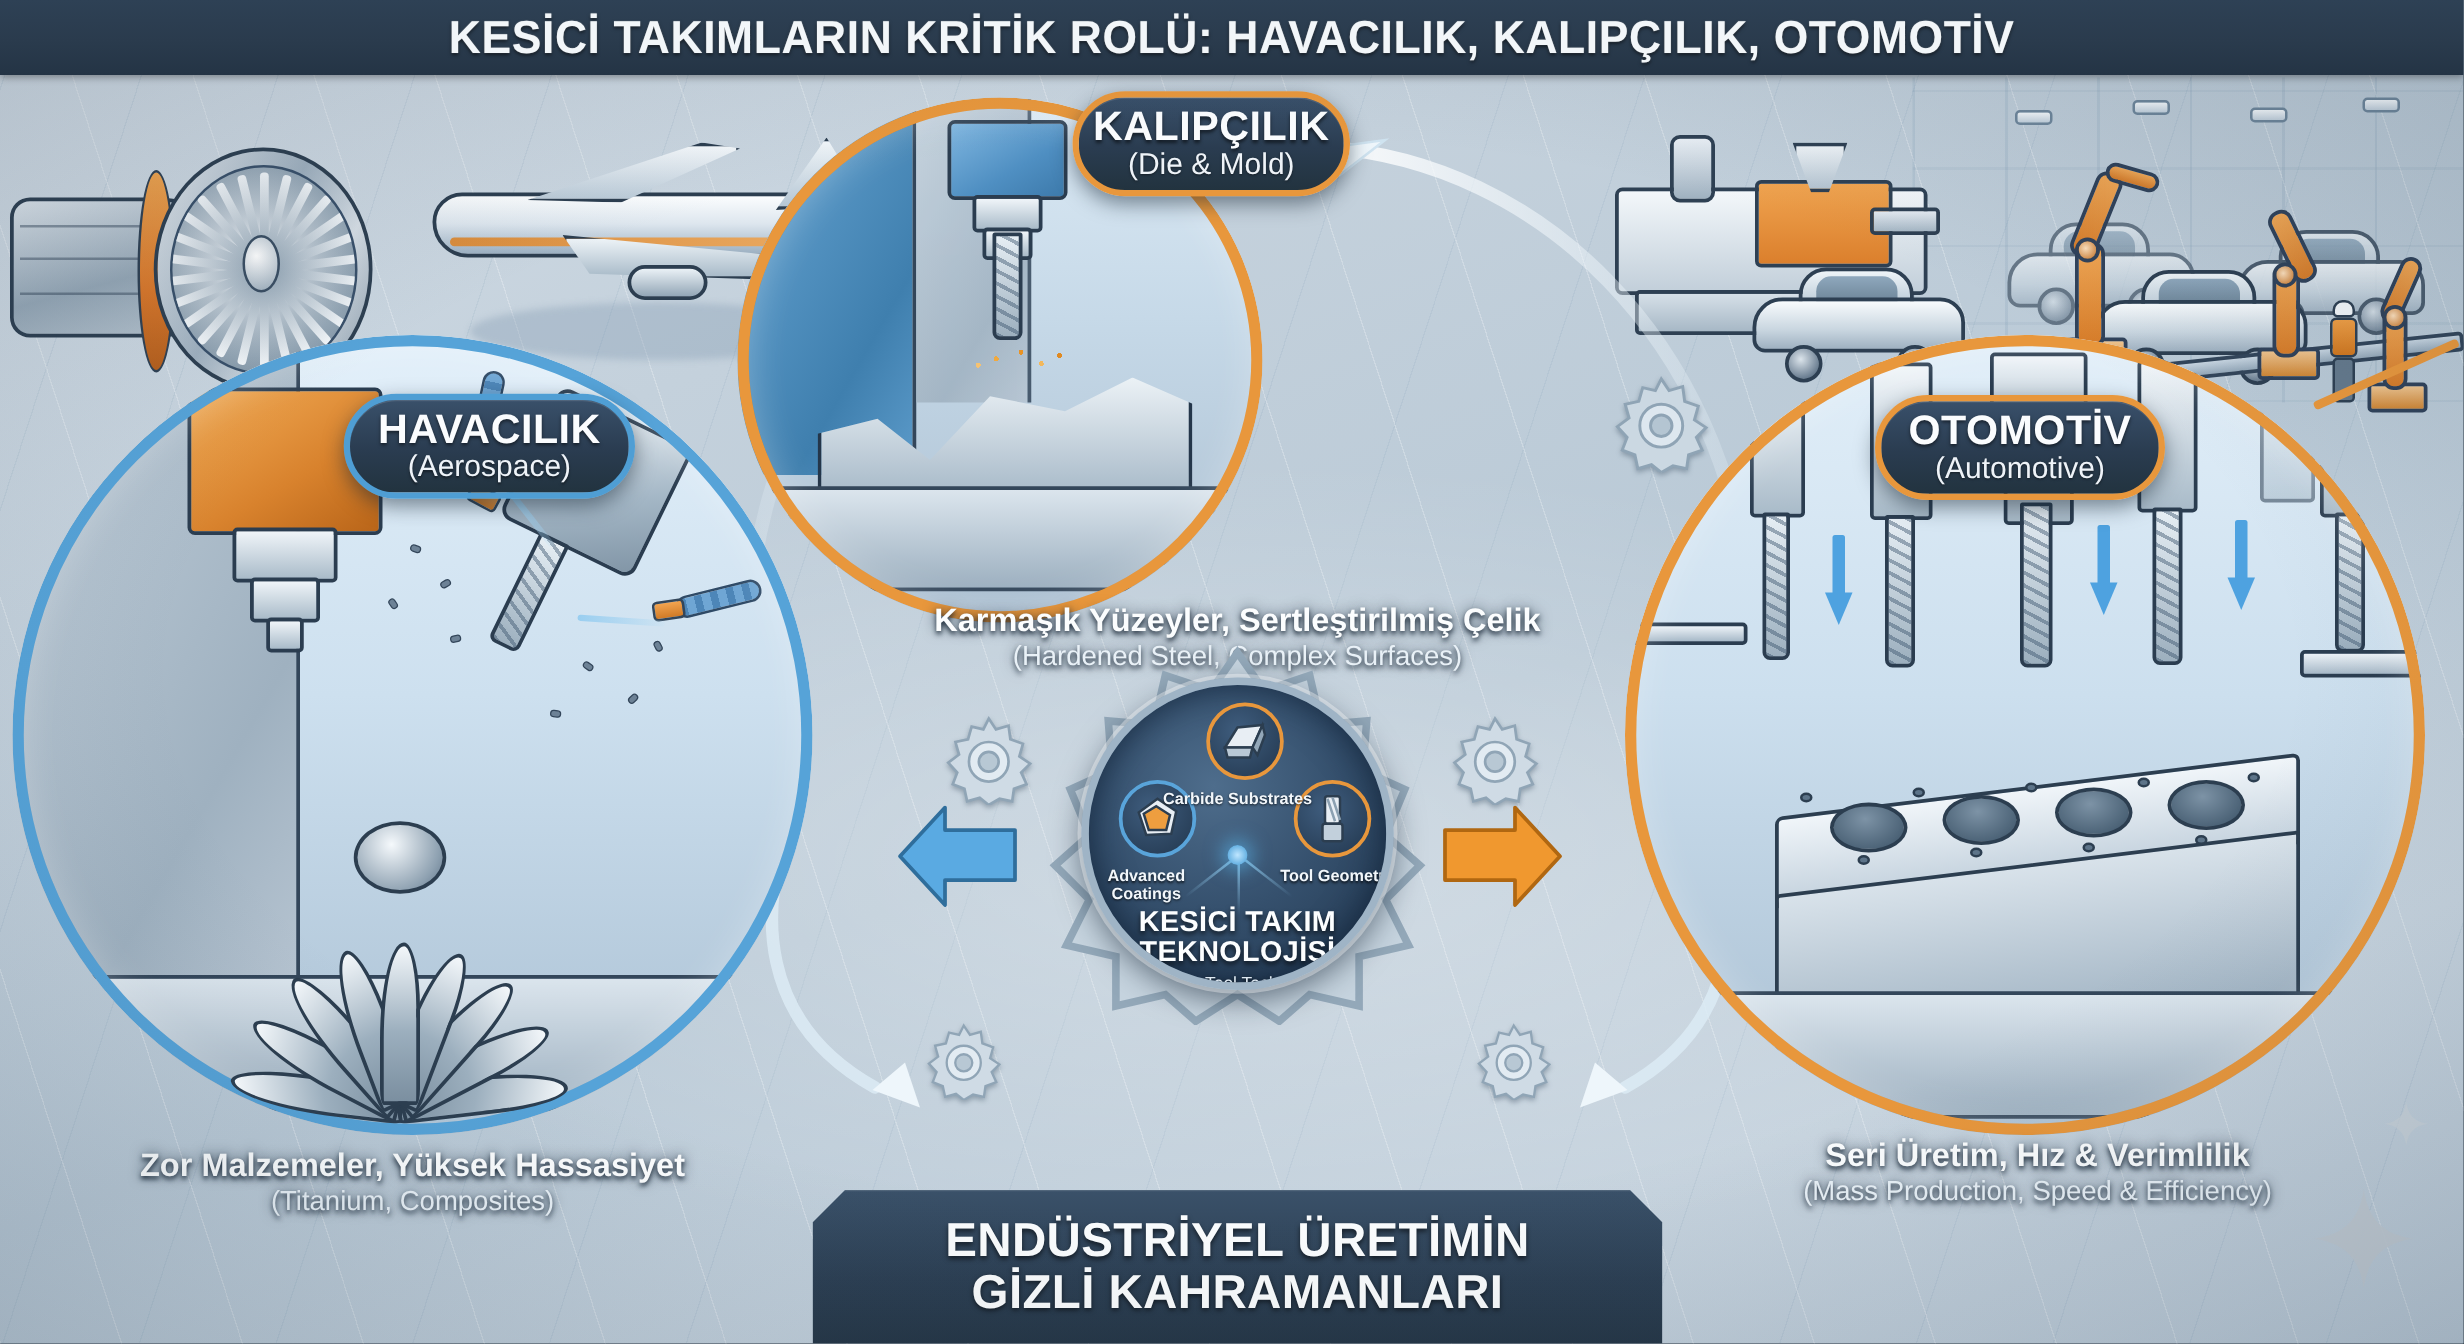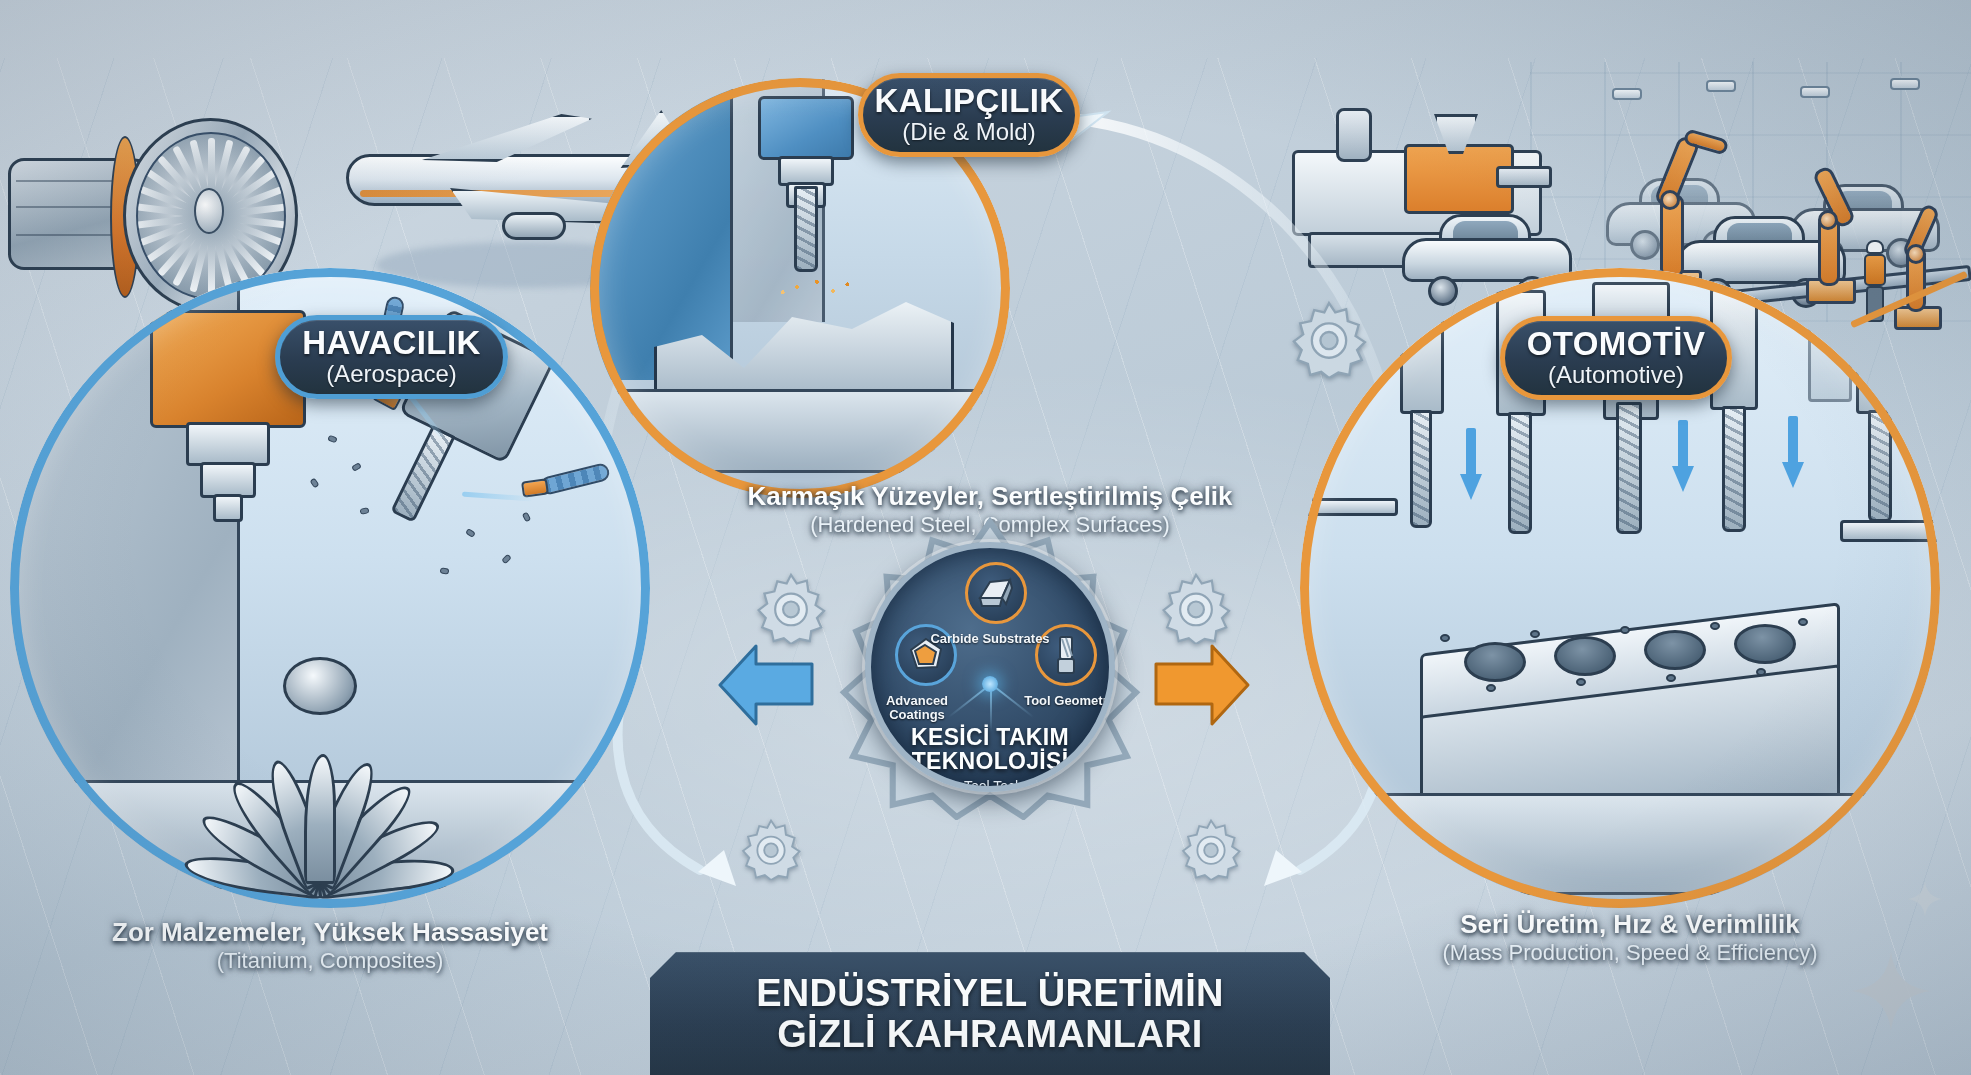--- a/index.html
+++ b/index.html
@@ -878,14 +878,17 @@
 
   <svg class="sparkle" style="left:1848px;top:948px;width:86px;height:86px;" viewBox="0 0 100 100">
     <path d="M50 4 C54 32 68 46 96 50 C68 54 54 68 50 96 C46 68 32 54 4 50 C32 46 46 32 50 4 Z" fill="#c3ccd4" opacity=".92"></path>
   </svg>
   <svg class="sparkle" style="left:1906px;top:880px;width:38px;height:38px;" viewBox="0 0 100 100">
     <path d="M50 4 C54 32 68 46 96 50 C68 54 54 68 50 96 C46 68 32 54 4 50 C32 46 46 32 50 4 Z" fill="#cbd4db" opacity=".75"></path>
   </svg>
 
   <div class="vignette"></div>
 
+  <div class="titlebar">
+    <h1>KESİCİ TAKIMLARIN KRİTİK ROLÜ: HAVACILIK, KALIPÇILIK, OTOMOTİV</h1>
+  </div>
 
 </div>
 
 </body></html>

